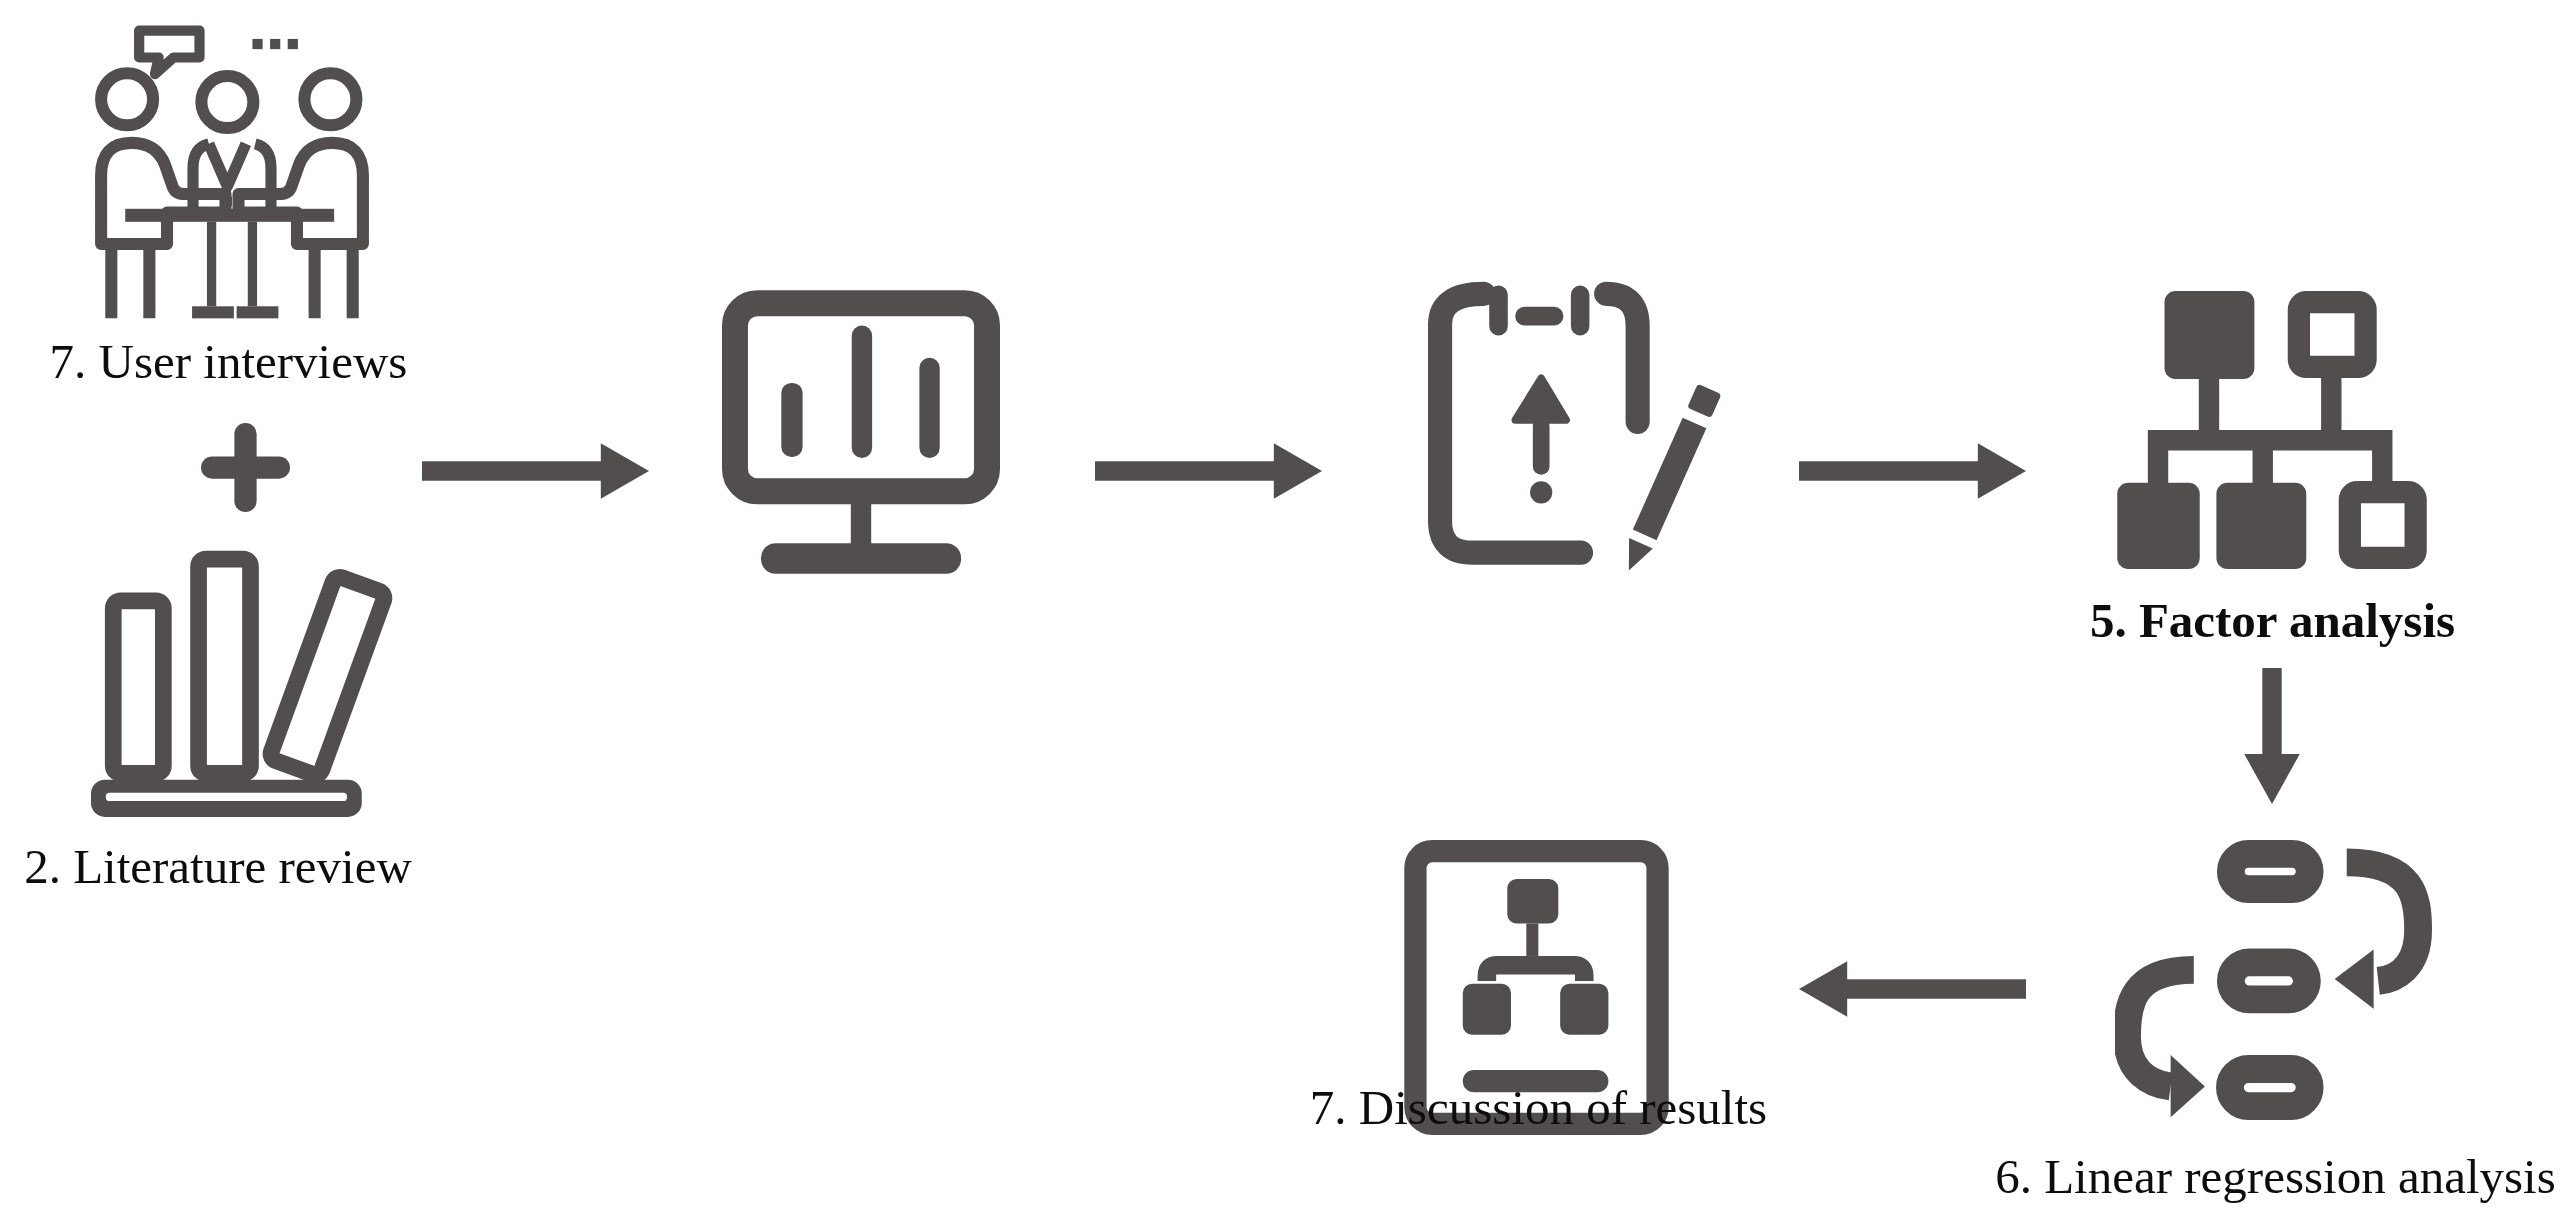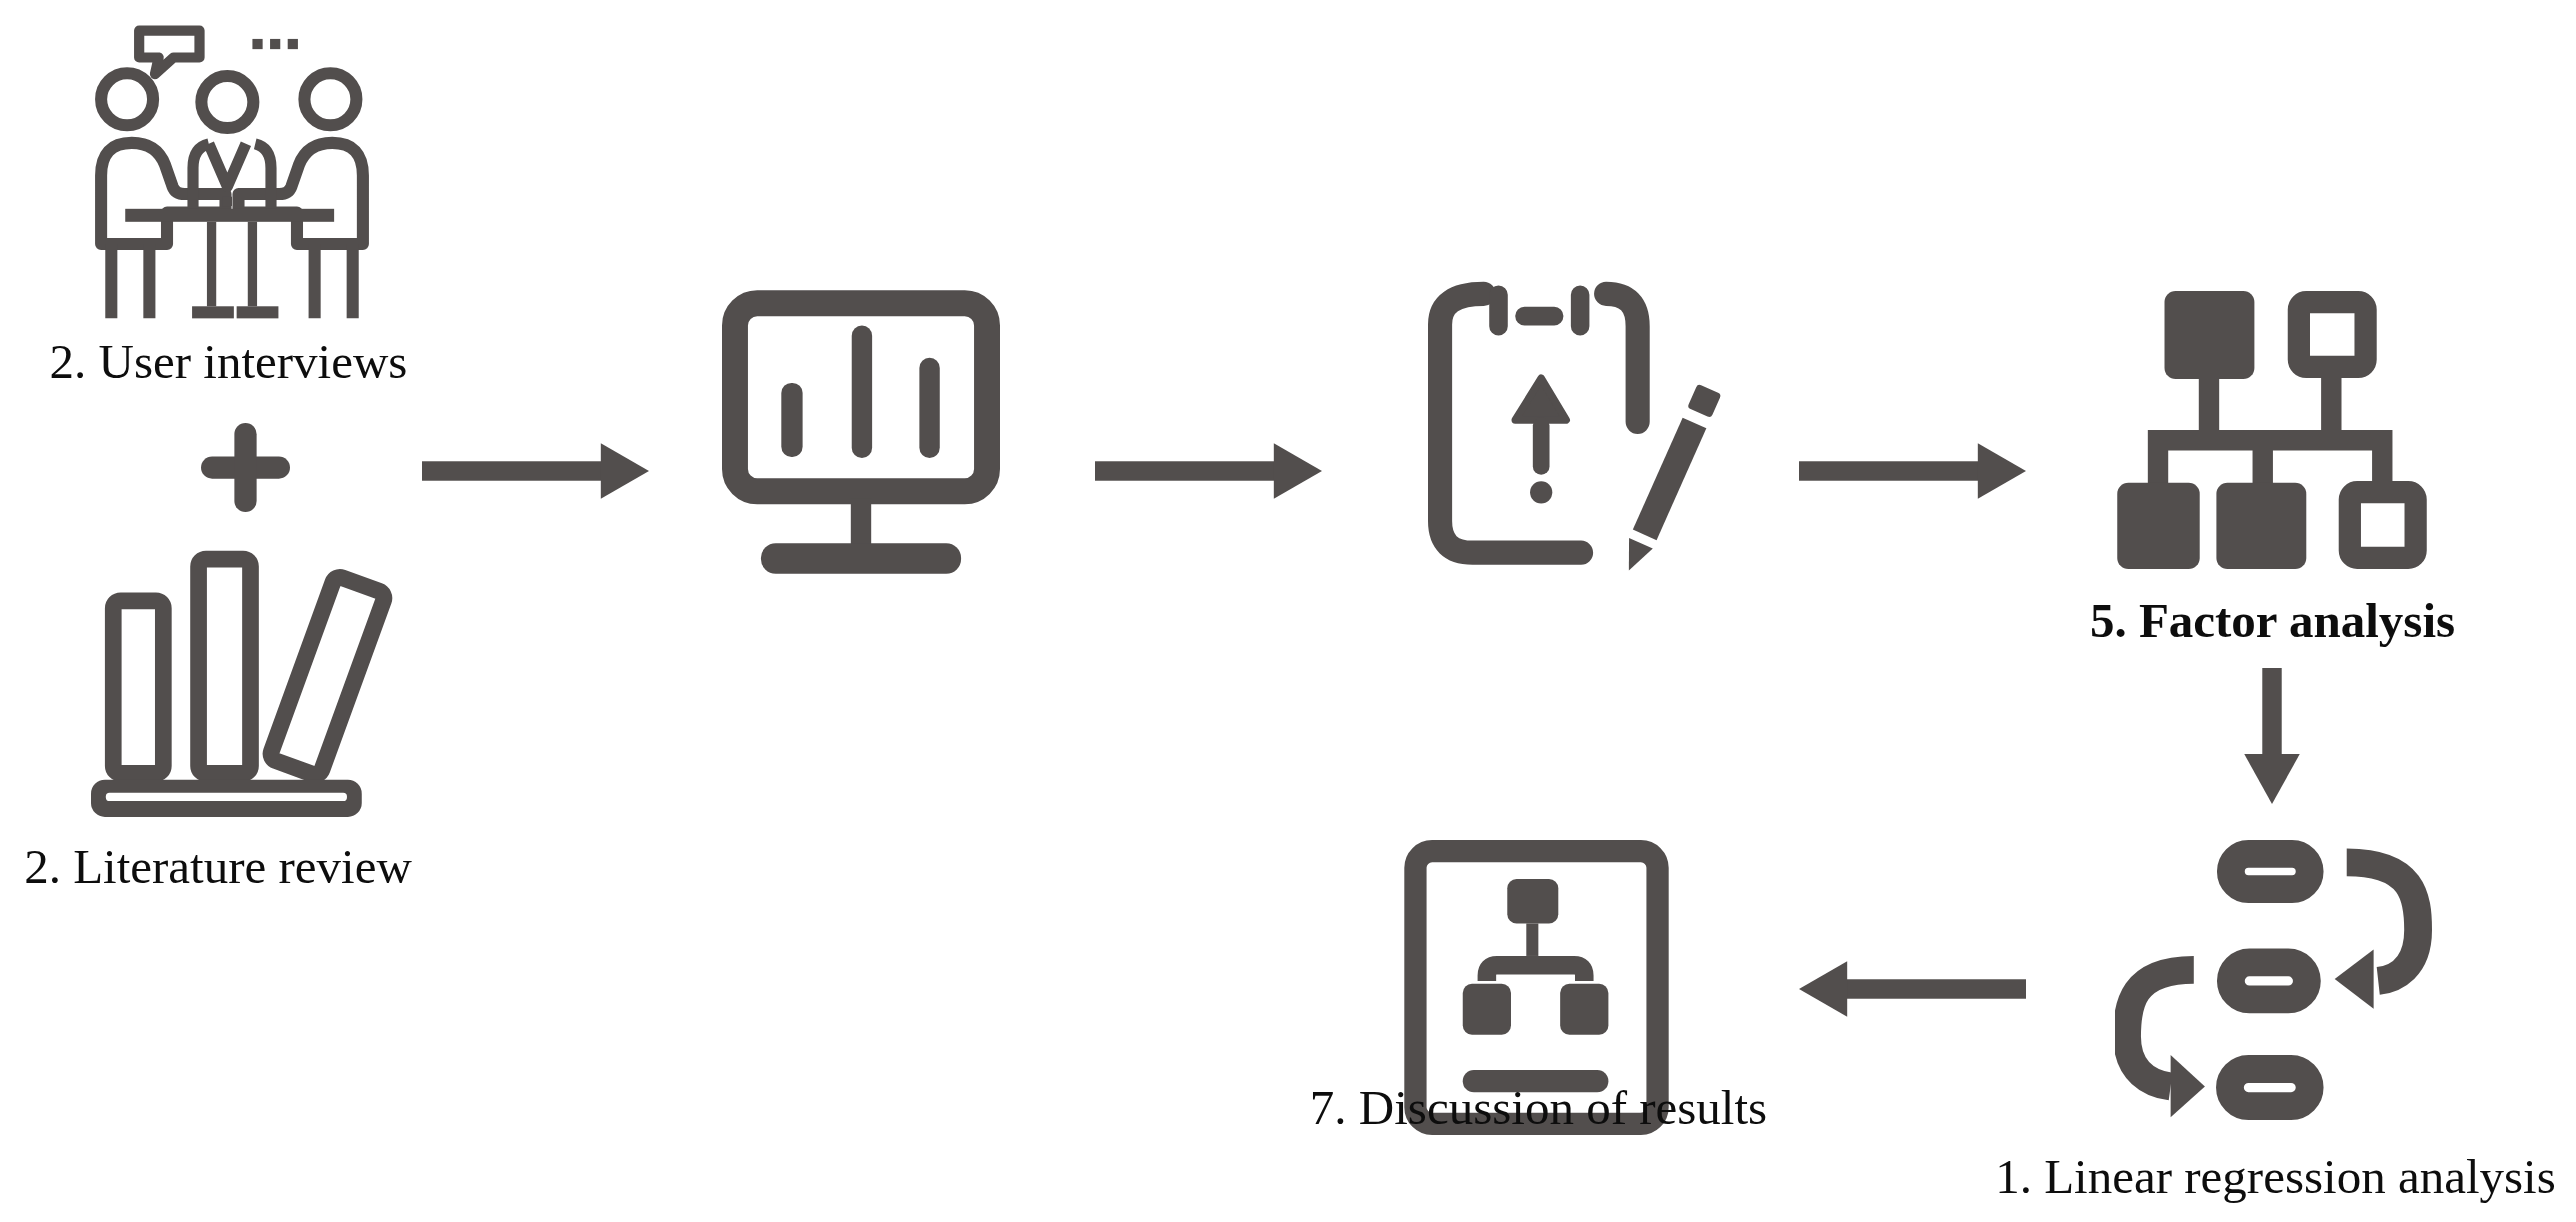--- a/index.html
+++ b/index.html
@@ -61,21 +61,21 @@
 
       <g fill="currentColor" stroke="none">
         <rect x="40" y="212" width="225" height="14"></rect>
         <rect x="128" y="226" width="10" height="91"></rect>
         <rect x="172" y="226" width="10" height="91"></rect>
         <rect x="112" y="317" width="45" height="13"></rect>
         <rect x="160" y="317" width="45" height="13"></rect>
       </g>
     </svg>
   </div>
-  <div class="label" style="left:0px;top:336px;width:457px;">2. User interviews</div>
+  <div class="label" style="left:0px;top:336px;width:457px;">7. User interviews</div>
 
   <div class="icon" style="left:201px;top:423px;width:89px;height:89px;">
     <svg viewBox="0 0 96 96" fill="currentColor">
       <rect x="0" y="36" width="96" height="24" rx="12"></rect>
       <rect x="36" y="0" width="24" height="96" rx="12"></rect>
     </svg>
   </div>
 
   <div class="icon" style="left:91px;top:546px;width:306px;height:271px;">
     <svg viewBox="0 0 330 292" fill="none" stroke="currentColor">
@@ -175,21 +175,21 @@
       <rect x="125" y="132" width="82" height="40" rx="20" stroke-width="30"></rect>
       <rect x="124" y="247" width="86" height="40" rx="20" stroke-width="30"></rect>
       <path d="M250,24 C322,24 327,62 327,97 C327,138 302,150 284,152" stroke-width="30"></path>
       <path d="M85,140 C18,140 13,178 13,212 C13,250 38,263 60,266" stroke-width="30"></path>
       <g fill="currentColor" stroke="none">
         <polygon points="279,118 279,182 237,150"></polygon>
         <polygon points="60,232 60,299 97,266"></polygon>
       </g>
     </svg>
   </div>
-  <div class="label" style="left:1974px;top:1151px;width:603px;">1. Linear regression analysis</div>
+  <div class="label" style="left:1974px;top:1151px;width:603px;">6. Linear regression analysis</div>
 
   <div class="arrow" style="left:1799px;top:934px;width:227px;height:110px;">
     <svg viewBox="0 0 245 118" fill="currentColor">
       <rect x="48" y="48.5" width="197" height="21"></rect>
       <polygon points="52,29 52,89 0,59"></polygon>
     </svg>
   </div>
 
   <div class="icon" style="left:1404px;top:840px;width:265px;height:295px;">
     <svg viewBox="0 0 285 318" fill="none" stroke="currentColor">

